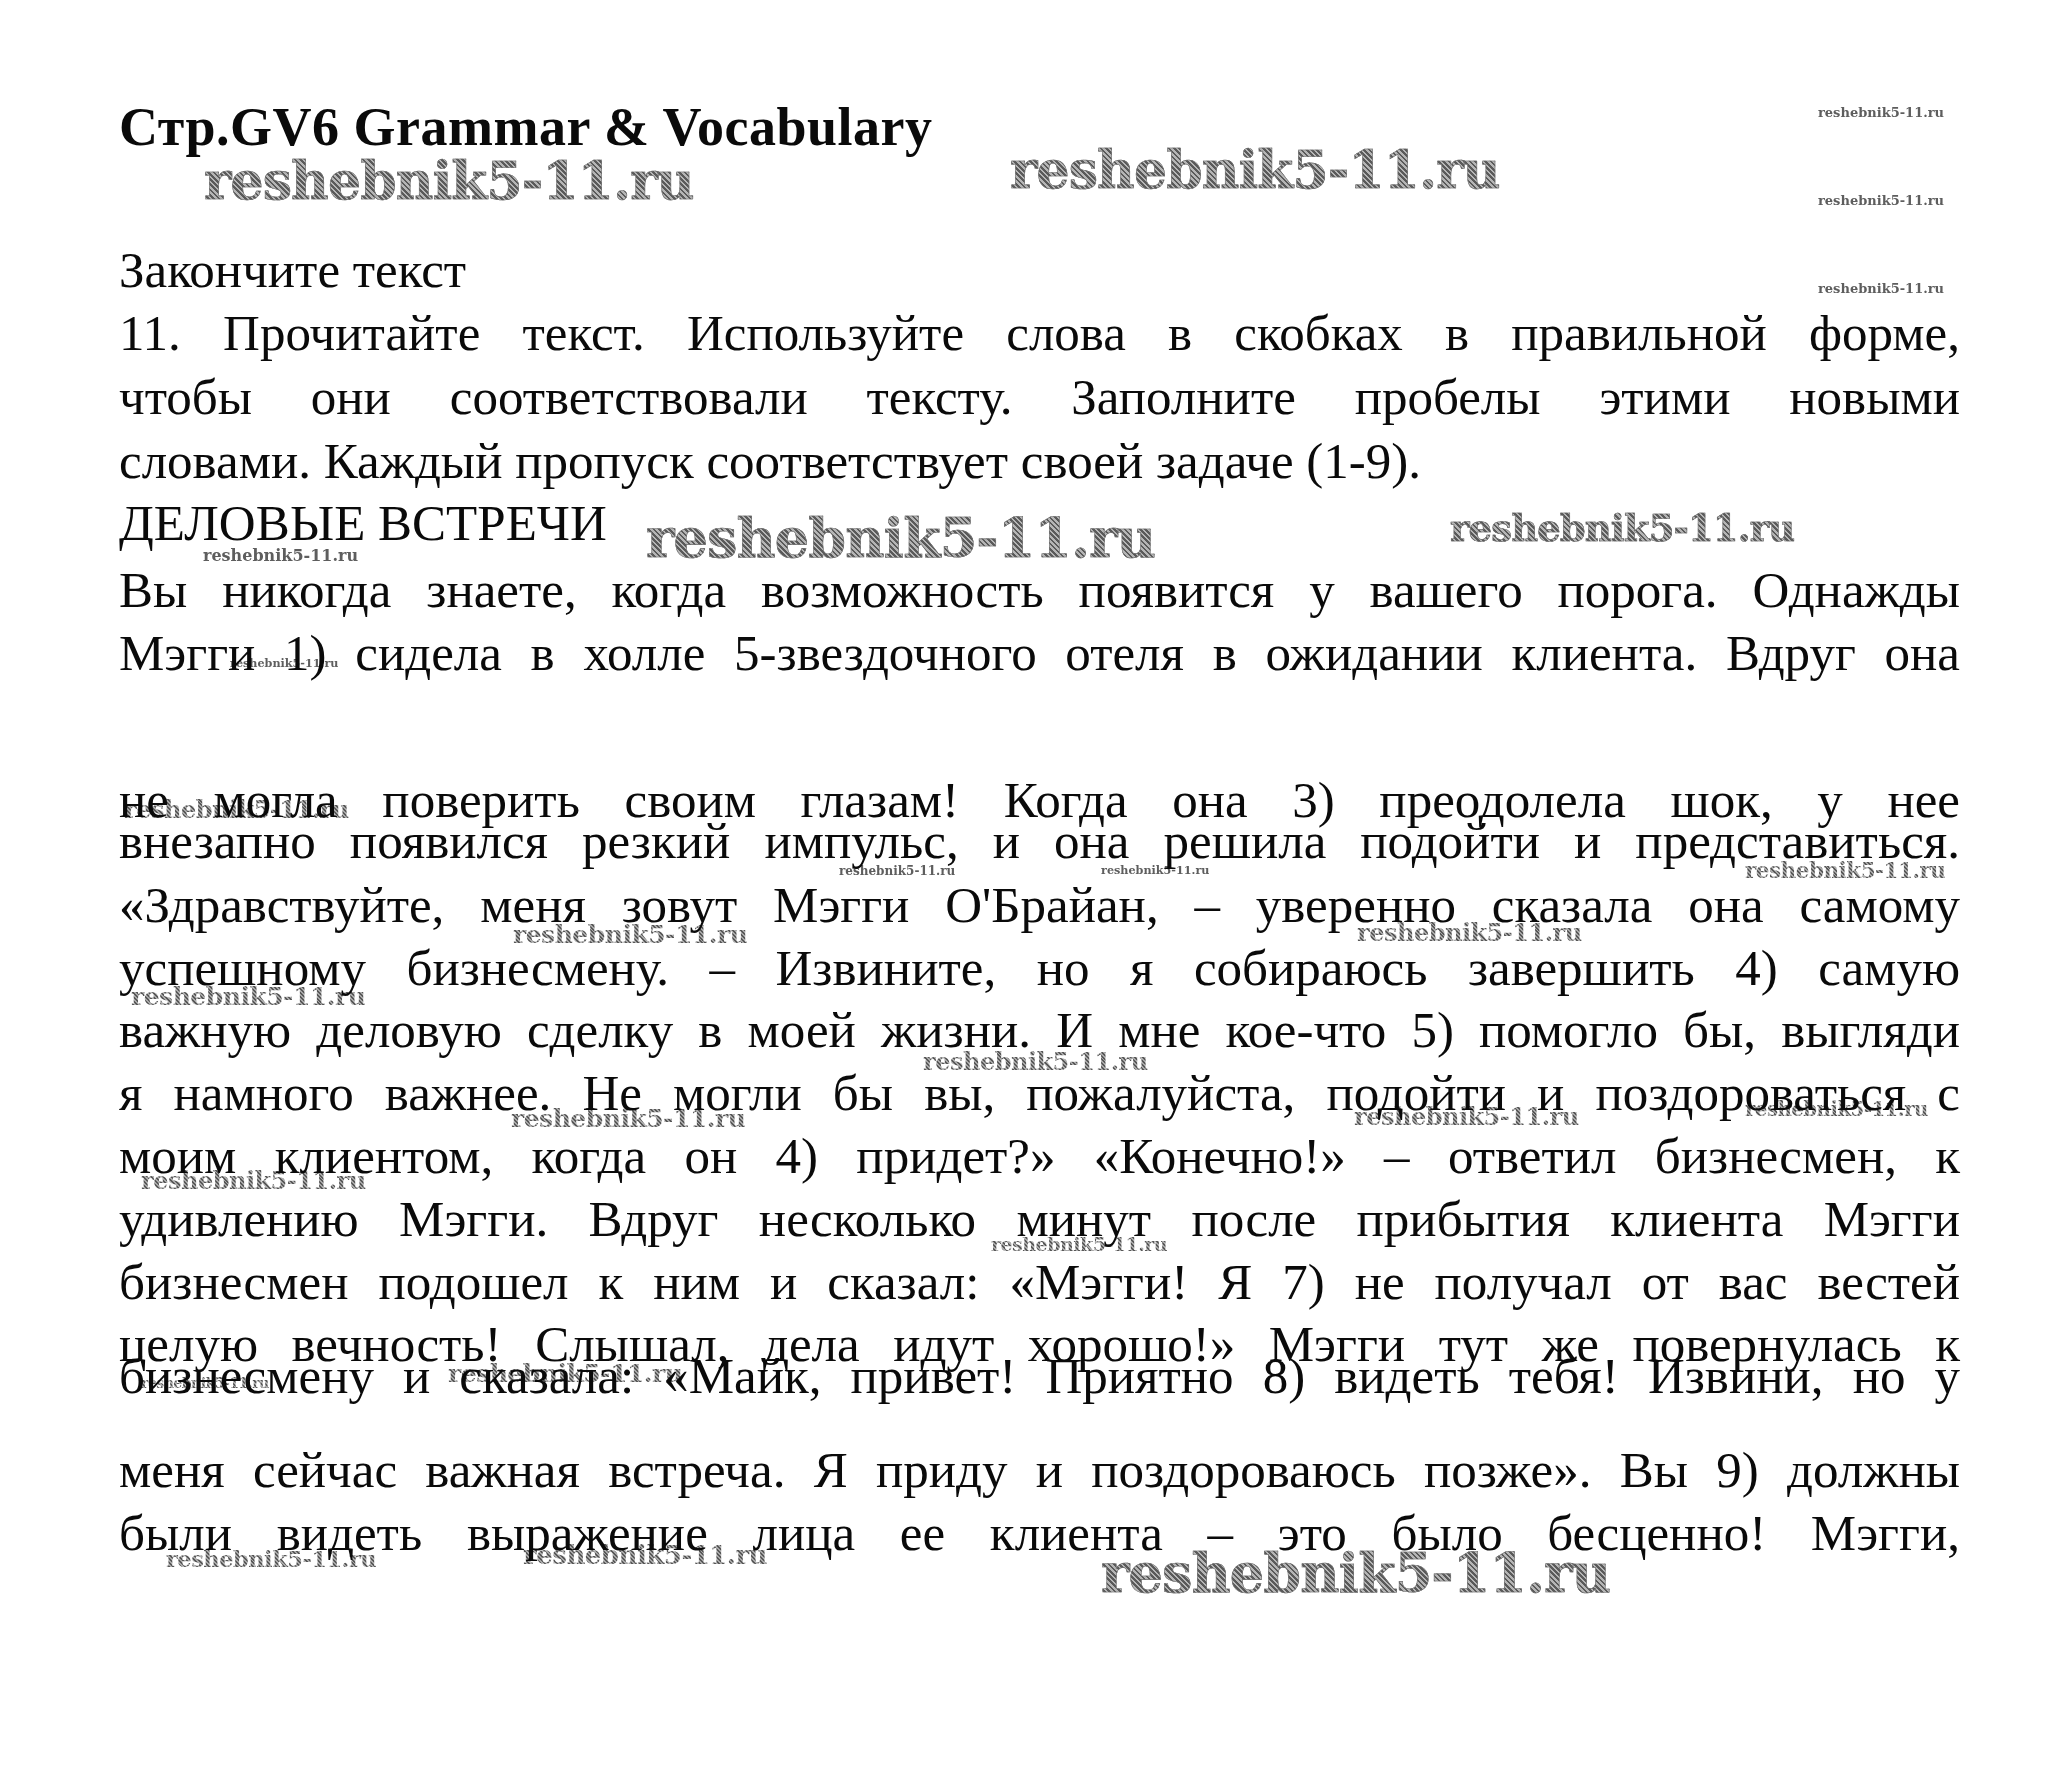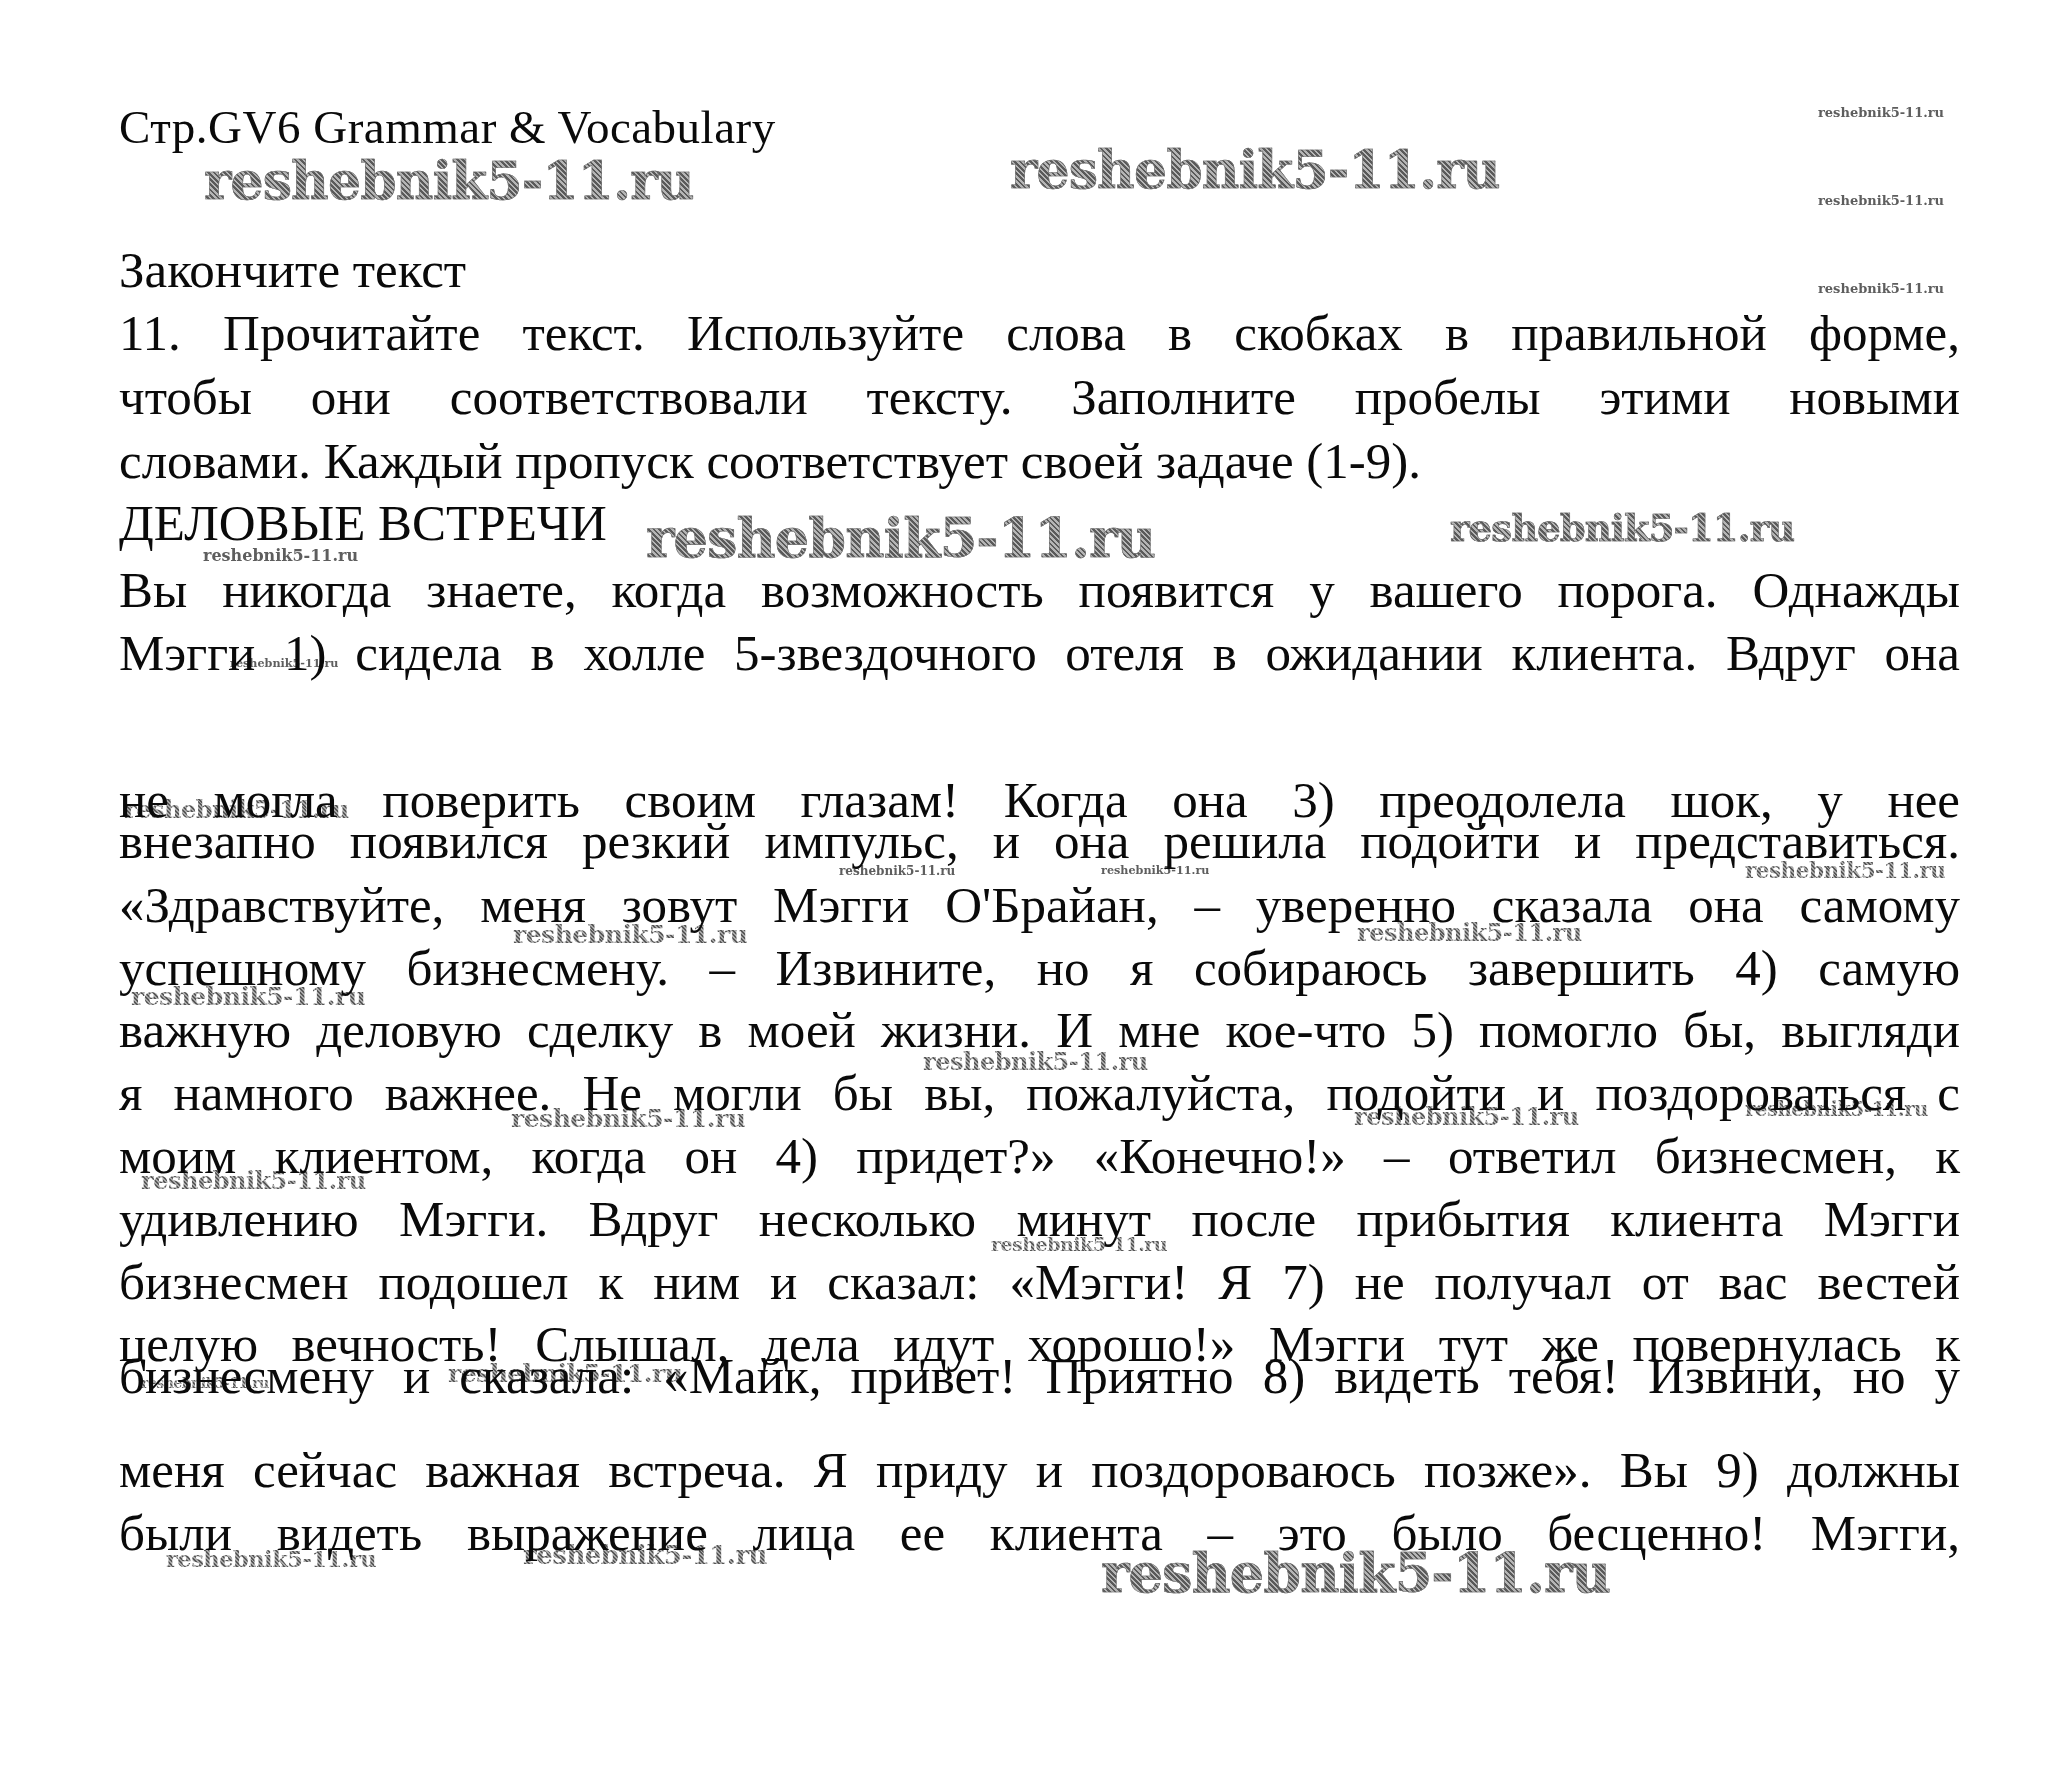--- a/index.html
+++ b/index.html
@@ -19,22 +19,22 @@
     line-height:56px;
     white-space:nowrap;
     color:#0a0a0a;
   }
   .just{
     white-space:normal;
     text-align:justify;
     text-align-last:justify;
   }
   .title{
-    font-weight:normal;
-    font-size:47px;
+    font-weight:bold;
+    font-size:54px;
     letter-spacing:0.5px;
   }
   
   .wm{
     position:absolute;
     font-family:"DejaVu Serif", serif;
     font-weight:bold;
     letter-spacing:-0.9px;
     white-space:nowrap;
     color:#8d8d8d;

